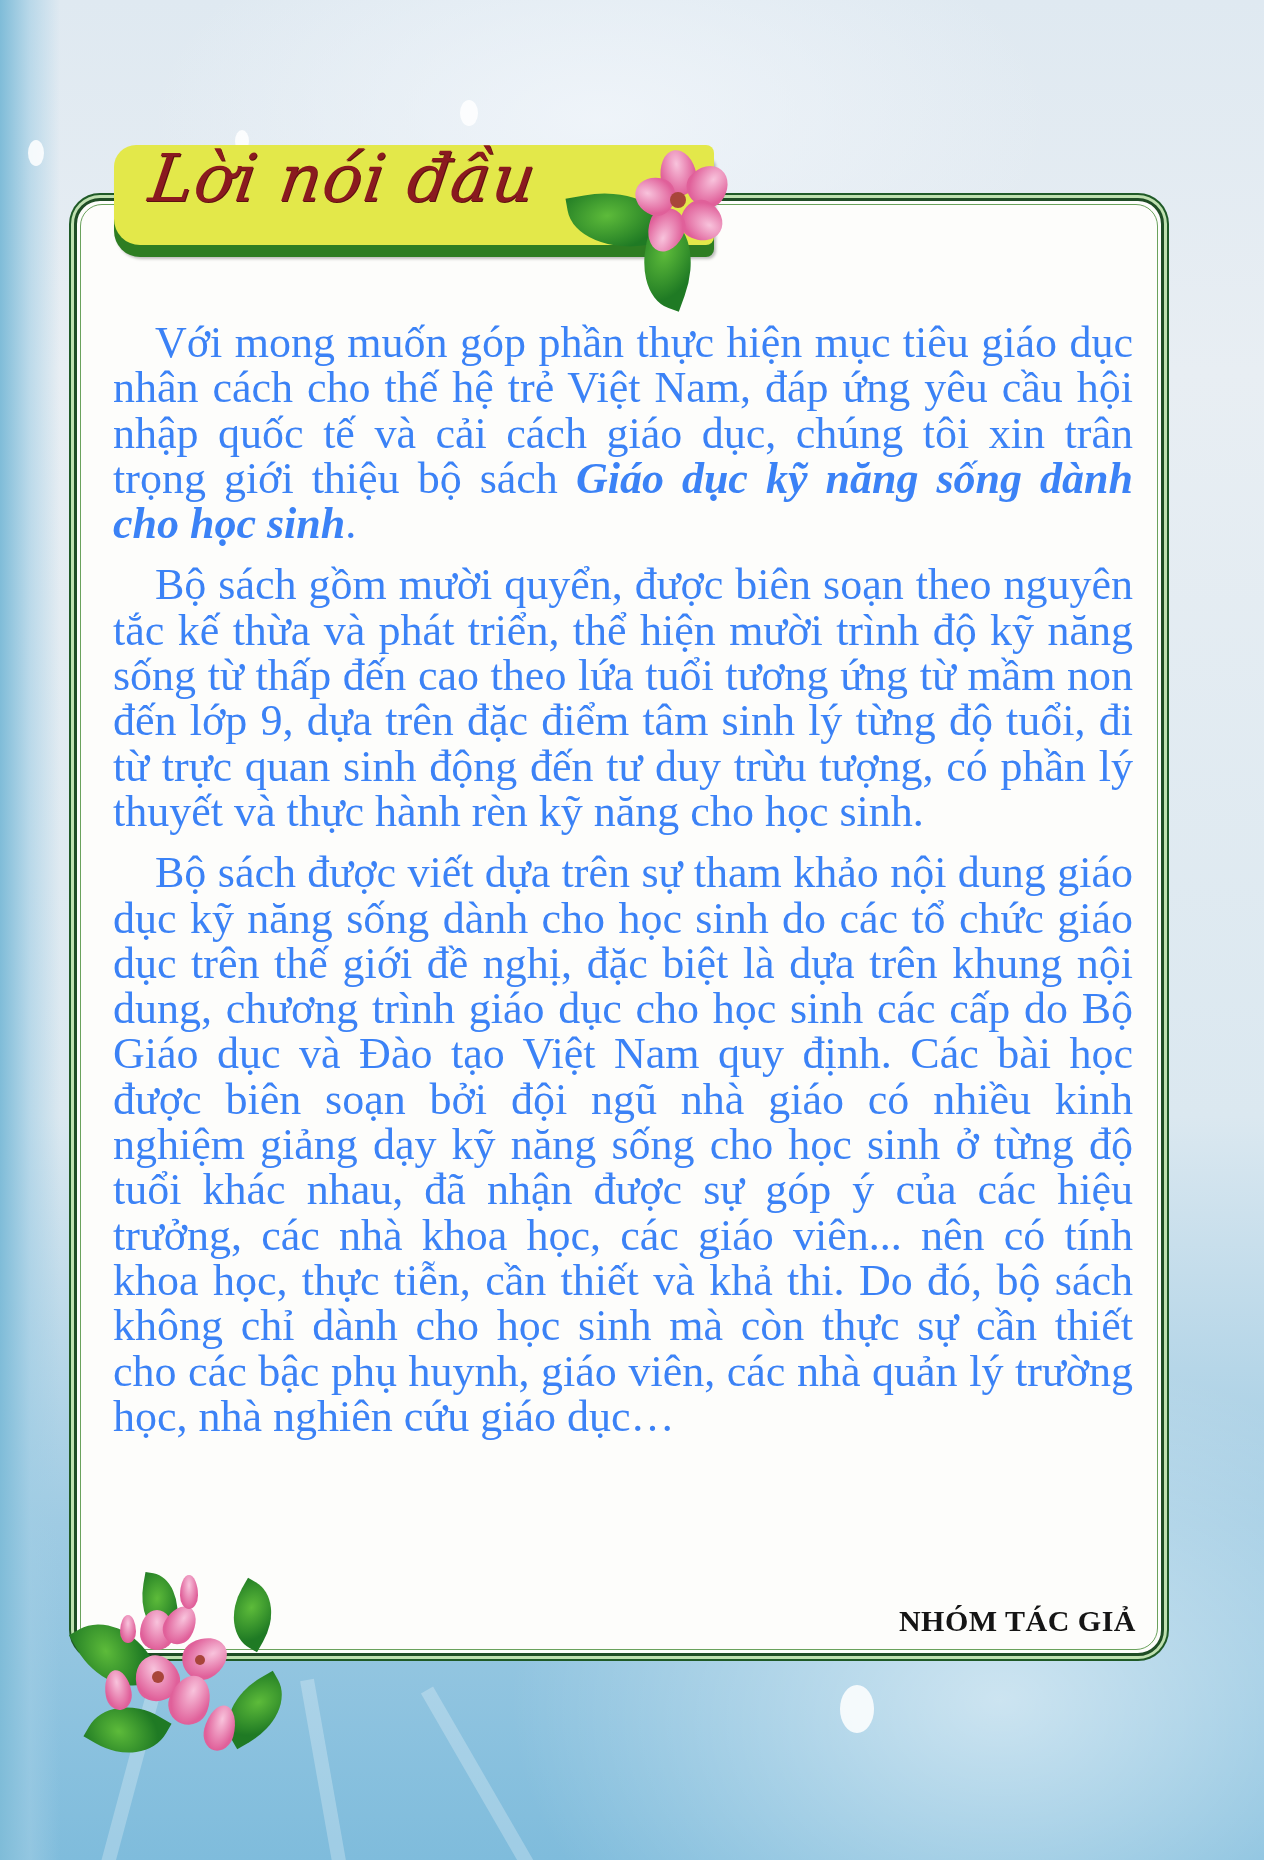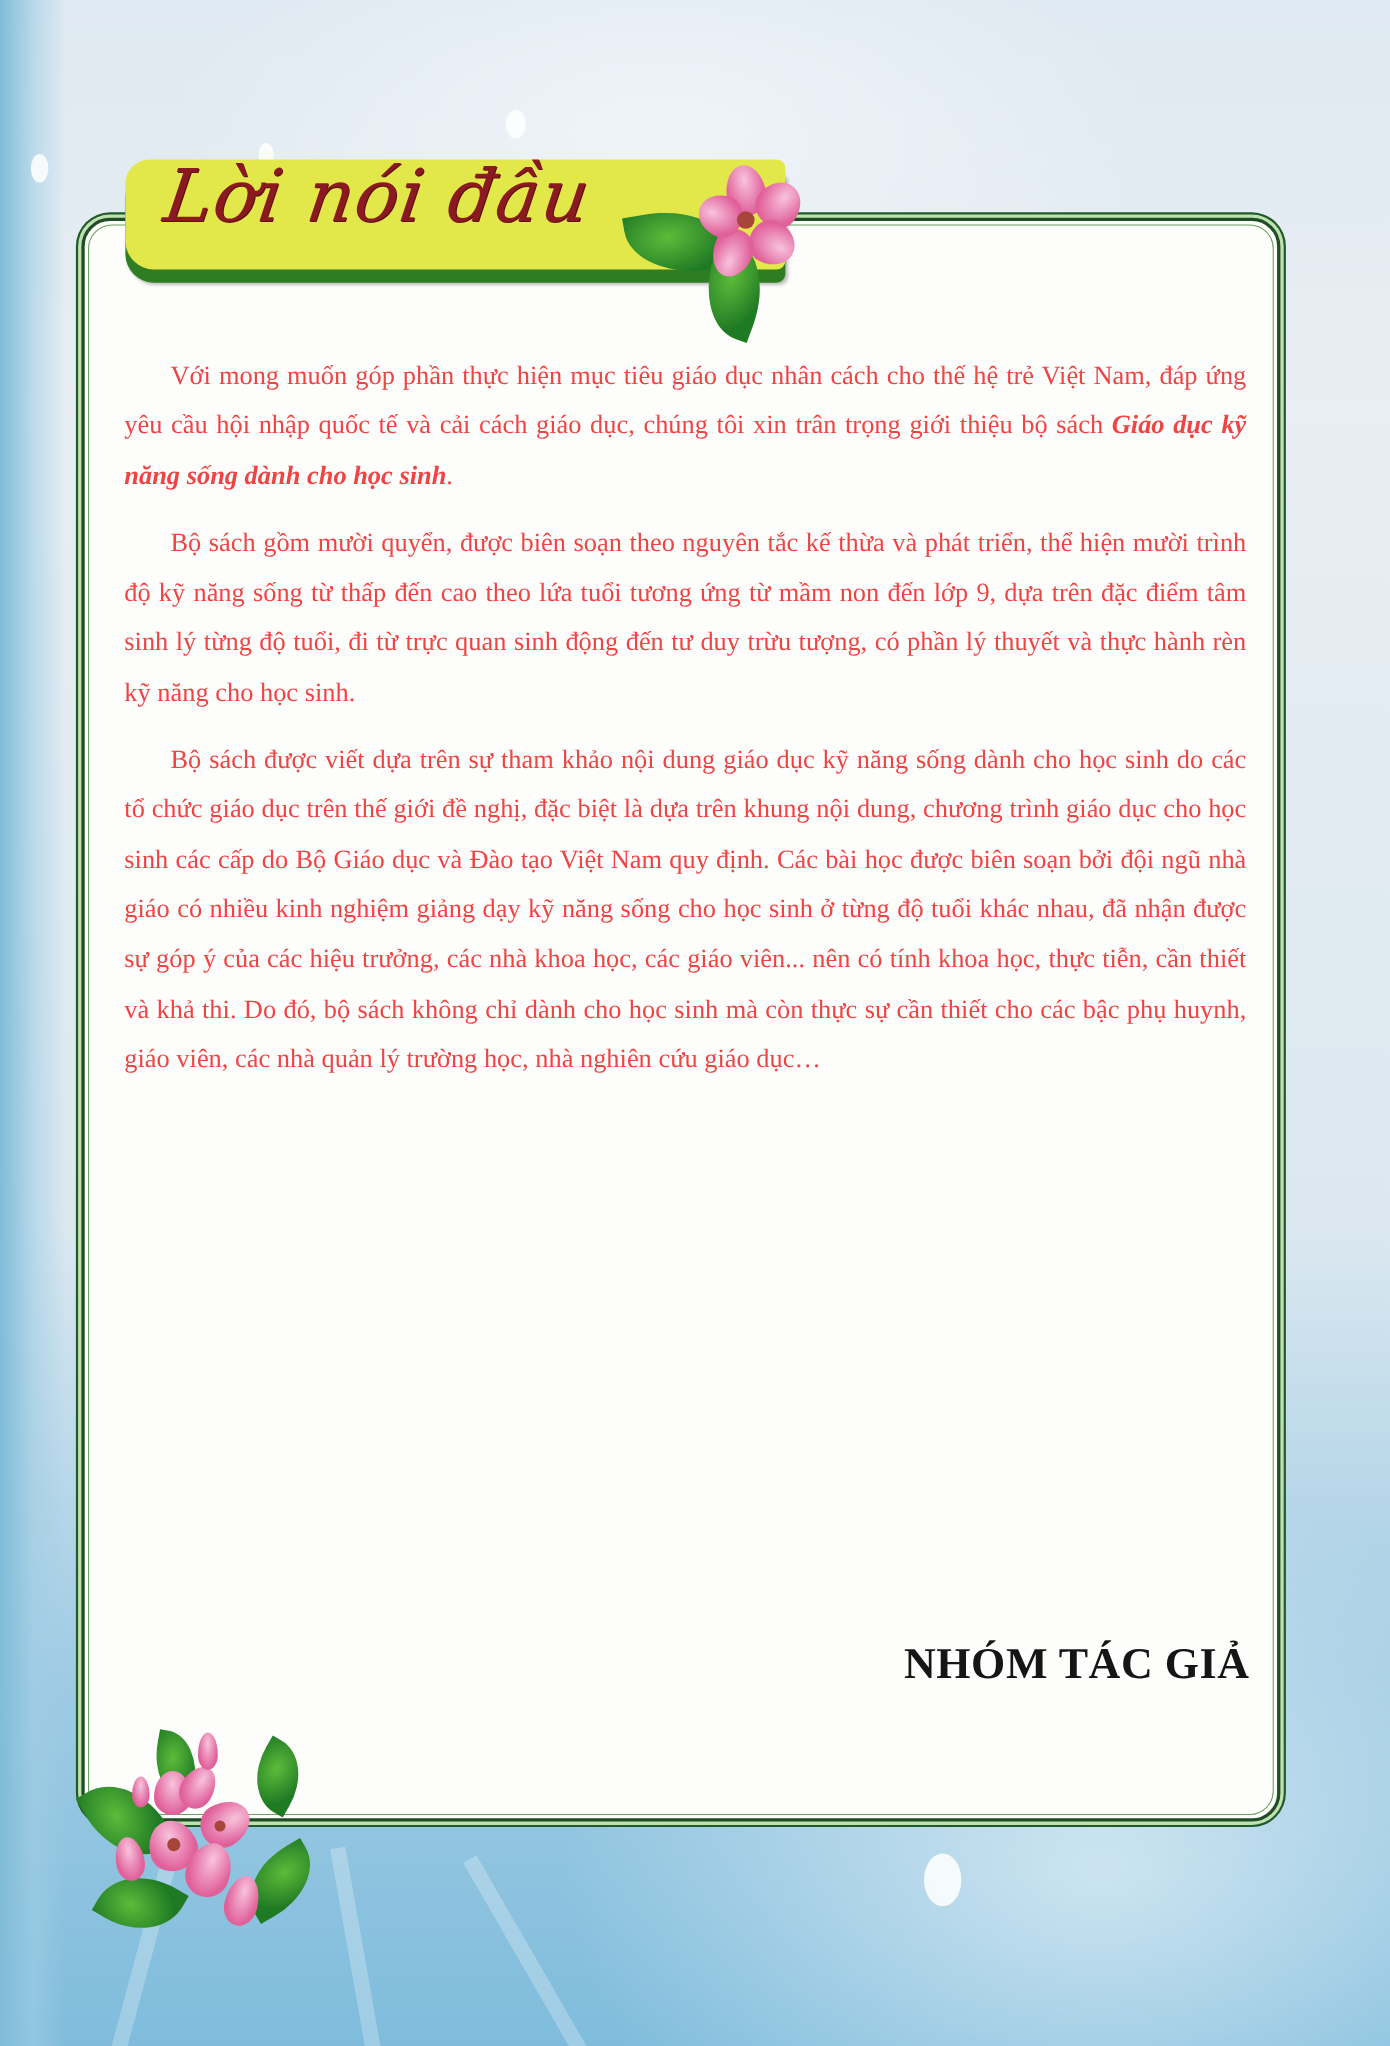--- a/index.html
+++ b/index.html
@@ -44,29 +44,29 @@
   }
   .leaf {
     position: absolute; background: radial-gradient(ellipse at 40% 40%, #5dbb3a, #1f7a24 70%);
     border-radius: 0 80% 0 80%;
   }
   .petal { position: absolute; border-radius: 50% 50% 50% 50% / 60% 60% 40% 40%;
     background: radial-gradient(ellipse at 50% 30%, #f8c3dc, #e0609a 70%); }
   .flower-center { position: absolute; border-radius: 50%; background: #a8453a; }
   .content {
     position: absolute; left: 113px; top: 320px; width: 1020px;
-    font-size: 24px; line-height: 45.3px; color: #ef4444;
+    font-size: 44px; line-height: 45.3px; color: #3b82f6;
     text-align: justify;
   }
   .content p { margin: 0 0 16px 0; text-indent: 42px; }
   .intro-italic { font-weight: bold; font-style: italic; }
   .thanks { margin-top: 8px; }
   .signature {
-    position: absolute; right: 128px; top: 1488px;
-    font-size: 40px; font-weight: bold; color: #151515; letter-spacing: 0.5px;
+    position: absolute; right: 128px; top: 1604px;
+    font-size: 30px; font-weight: bold; color: #151515; letter-spacing: 0.5px;
   }
   .cluster { position: absolute; left: 80px; top: 1575px; width: 230px; height: 200px; }
 </style>
 </head>
 <body>
 
 <div class="edge-left"></div>
 <div class="bokeh" style="left:460px;top:100px;width:18px;height:26px;"></div>
 <div class="bokeh" style="left:28px;top:140px;width:16px;height:26px;"></div>
 <div class="bokeh" style="left:235px;top:130px;width:14px;height:22px;"></div>

